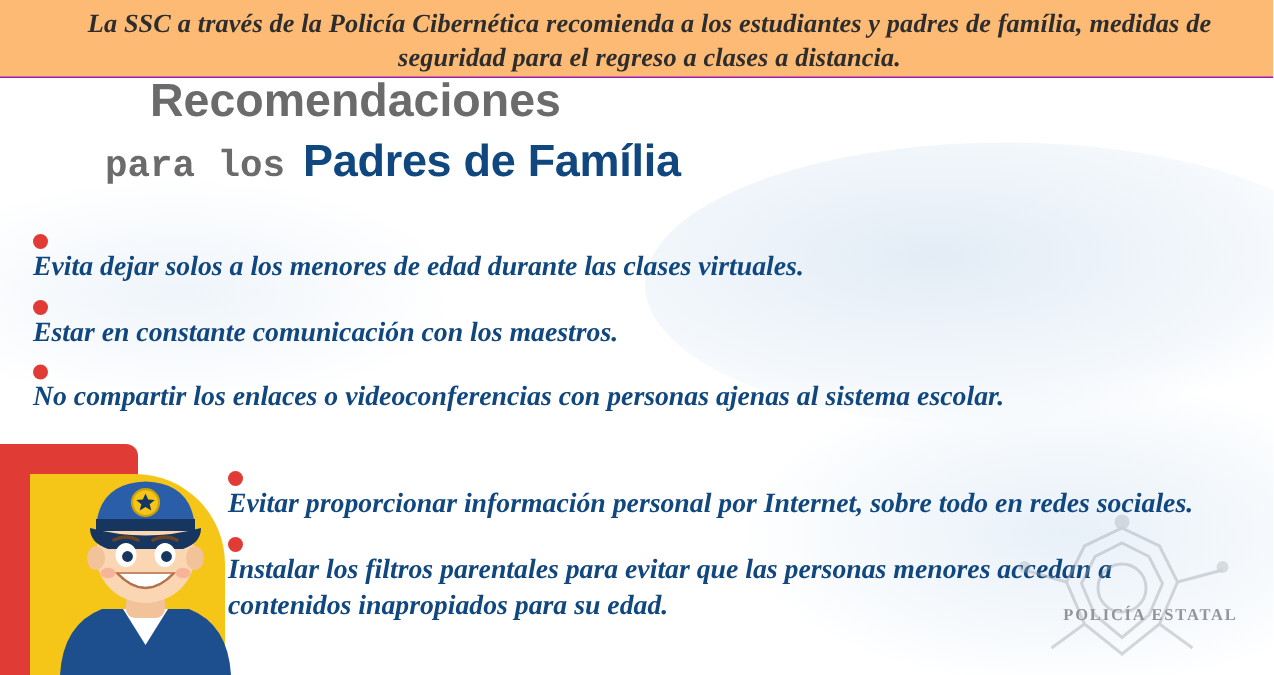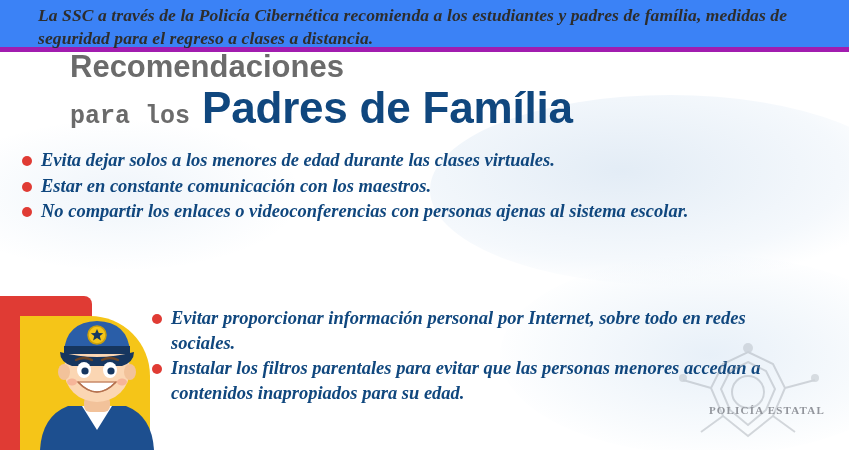--- a/index.html
+++ b/index.html
@@ -57,23 +57,24 @@
     pointer-events: none;
   }
 
   
   .header-band {
     position: absolute;
     left: 0;
     top: 0;
     width: 849px;
     height: 52px;
-    background: #3b82f6;
-    border-bottom: 5px solid #a21caf;
+    background: #fdba74;
+    border-bottom: 1px solid #a21caf;
     box-sizing: border-box;
+    text-align: center;
   }
   .header-text {
     position: absolute;
     left: 38px;
     top: 4px;
     width: 790px;
     font-family: "Liberation Serif", serif;
     font-style: italic;
     font-weight: bold;
     font-size: 17.5px;
@@ -88,40 +89,41 @@
     left: 70px;
     top: 48px;
     width: 700px;
   }
   .title-line1 {
     font-family: "Liberation Sans", sans-serif;
     font-weight: bold;
     font-size: 31px;
     color: #6b6b6b;
     letter-spacing: 0px;
+    margin-left: 30px;
     line-height: 38px;
   }
   .title-line2 {
     display: flex;
     align-items: baseline;
     margin-top: 0px;
     margin-left: 0px;
   }
   .title-small {
     font-family: Liberation Mono, monospace;
     font-weight: bold;
     font-size: 25px;
     color: #6b6b6b;
     margin-right: 12px;
     line-height: 36px;
   }
   .title-big {
     font-family: "Liberation Sans", sans-serif;
     font-weight: bold;
-    font-size: 44px;
+    font-size: 30px;
     color: #10477e;
     line-height: 44px;
     letter-spacing: -0.2px;
   }
 
   
   .list-top {
     position: absolute;
     left: 22px;
     top: 148px;
@@ -130,20 +132,21 @@
   .list-bottom {
     position: absolute;
     left: 152px;
     top: 306px;
     width: 660px;
   }
   .bullet-row {
     display: flex;
     align-items: flex-start;
     margin-bottom: 1px;
+    flex-direction: column;
   }
   .bullet-dot {
     flex: 0 0 auto;
     width: 10px;
     height: 10px;
     border-radius: 50%;
     background: #e03b34;
     margin-top: 8px;
     margin-right: 9px;
   }

